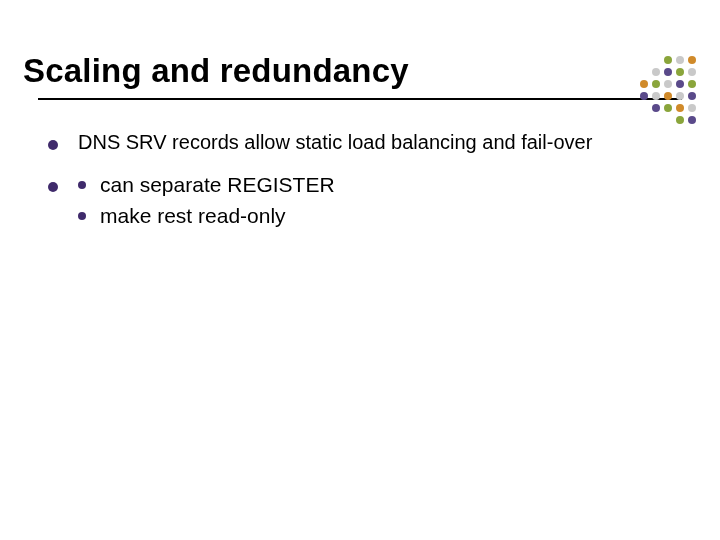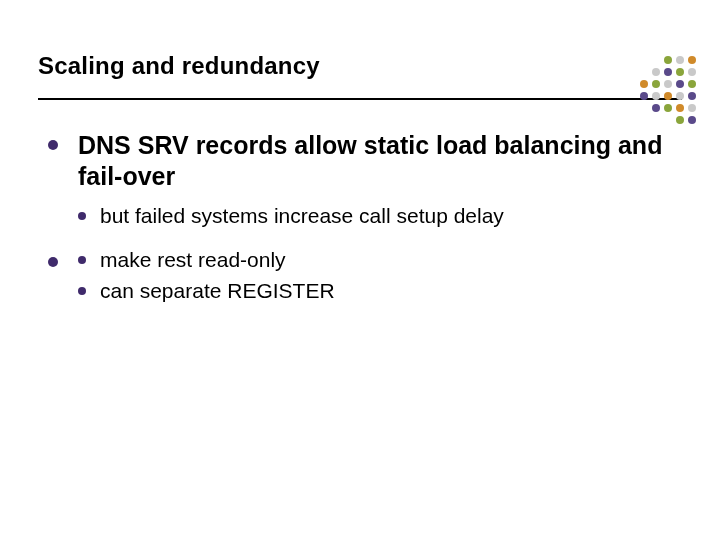--- a/index.html
+++ b/index.html
@@ -14,47 +14,46 @@
     overflow: hidden;
   }
   .slide {
     position: relative;
     width: 720px;
     height: 540px;
     box-sizing: border-box;
   }
   .title {
     position: absolute;
-    left: 38px;
+    left: 23px;
     top: 52px;
-    font-size: 24px;
+    font-size: 33px;
     font-weight: bold;
     letter-spacing: 0.2px;
   }
   .title-underline {
     position: absolute;
     left: 38px;
     top: 98px;
     width: 644px;
     height: 2px;
     background: #000000;
   }
   .content {
     position: absolute;
     left: 48px;
     top: 130px;
     width: 630px;
   }
   .li1 {
     position: relative;
     padding-left: 30px;
-    font-size: 25px;
+    font-size: 20px;
     line-height: 1.22;
     margin-bottom: 12px;
-    font-weight: bold;
   }
   .li1 .bullet {
     position: absolute;
     left: 0;
     top: 10px;
     width: 10px;
     height: 10px;
     border-radius: 50%;
     background: #3f2a6b;
   }
@@ -134,34 +133,30 @@
     <span class="dot" style="left:84px; top:60px; background:#5a4a8a;"></span>
   </div>
 
   <div class="content">
 
     <div class="li1">
       <span class="bullet"></span>
       <span>DNS SRV records allow static load balancing and fail-over</span>
     </div>
     <div class="sub">
-      <div class="li2">
-        <span class="bullet"></span>
-        <span>but failed systems increase call setup delay</span>
-      </div>
     </div>
 
     <div class="li1">
       <span class="bullet"></span>
     </div>
     <div class="sub">
       <div class="li2">
         <span class="bullet"></span>
-        <span>make rest read-only</span>
+        <span>can separate REGISTER</span>
       </div>
       <div class="li2">
         <span class="bullet"></span>
-        <span>can separate REGISTER</span>
+        <span>make rest read-only</span>
       </div>
     </div>
 
   </div>
 </div>
 
 </body></html>

